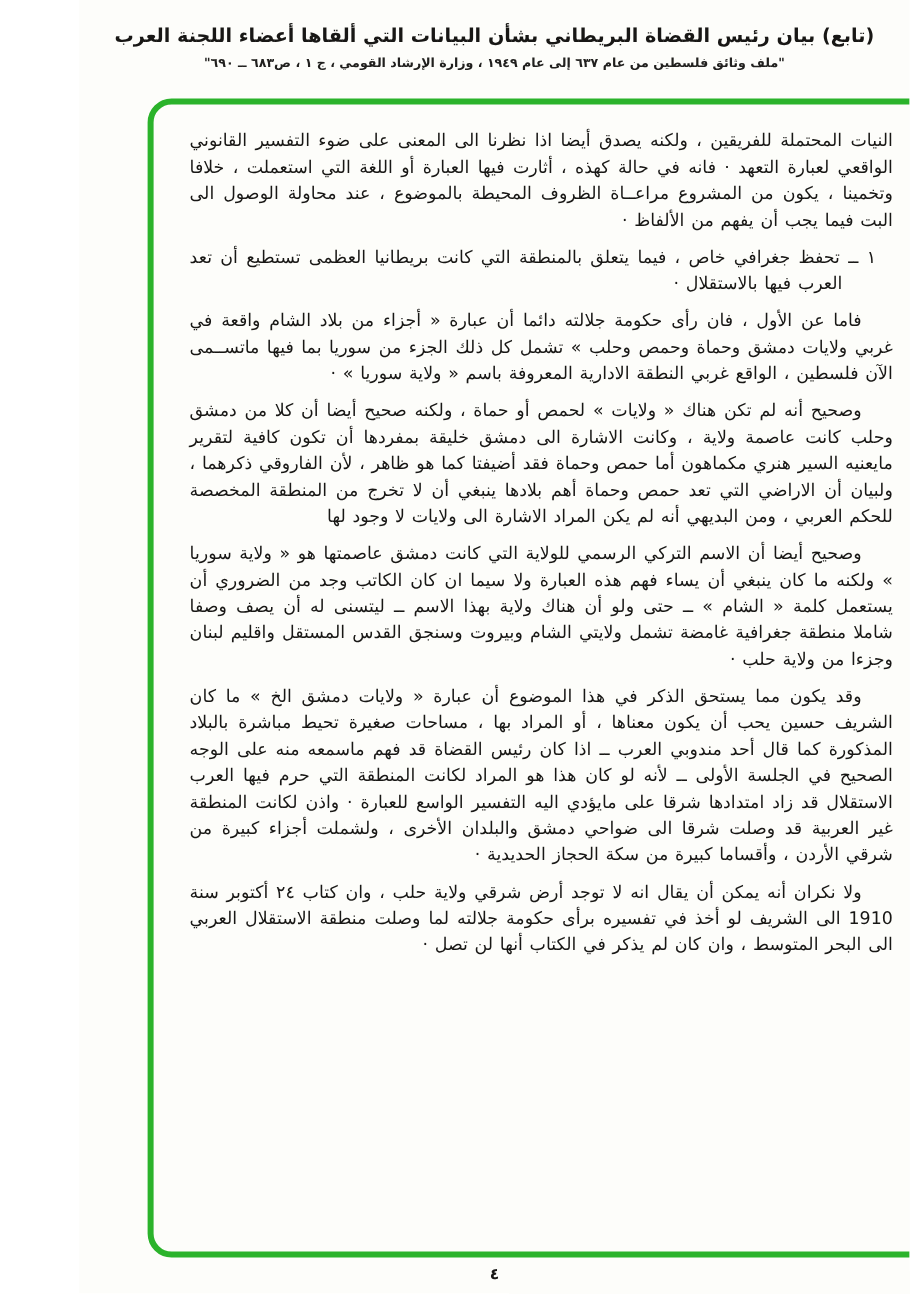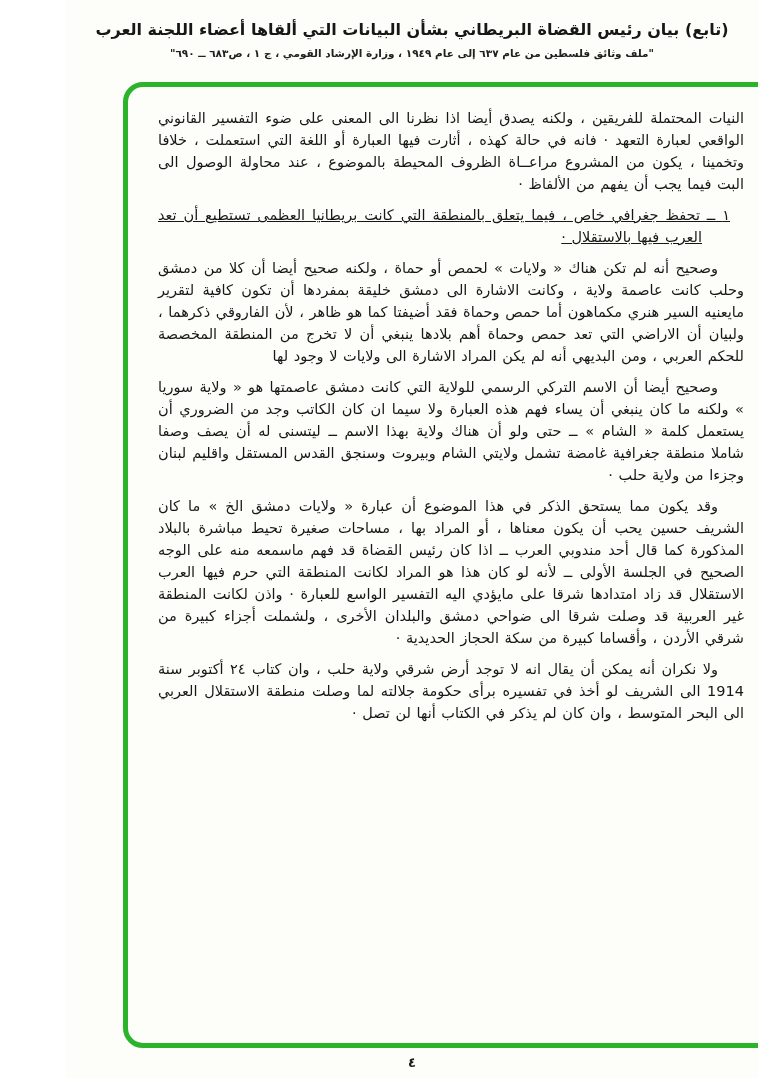--- a/index.html
+++ b/index.html
@@ -55,21 +55,21 @@
     margin: 0 0 9px 0;
     text-indent: 26px;
     word-spacing: 1px;
   }
   .content p.flush { text-indent: 0; }
   .content p.list {
     text-indent: -28px;
     padding-right: 42px;
     margin-bottom: 9px;
   }
-  .content p.gap-before { margin-top: 4px; text-decoration: underline; }
+  .content p.gap-before { margin-top: 4px; }
   .page-num {
     position: absolute;
     bottom: 8px;
     left: 0;
     width: 100%;
     text-align: center;
     font-size: 13px;
     font-weight: bold;
     color: #181715;
   }
@@ -81,22 +81,23 @@
 
   <div class="header">
     <div class="title">(تابع) بيان رئيس القضاة البريطاني بشأن البيانات التي ألقاها أعضاء اللجنة العرب</div>
     <div class="source">"ملف وثائق فلسطين من عام ٦٣٧ إلى عام ١٩٤٩ ، وزارة الإرشاد القومي ، ج ١ ، ص٦٨٣ ــ ٦٩٠"</div>
   </div>
 
   <div class="frame" style="border-color: rgb(43, 179, 43);">
     <div class="content">
       <p class="flush">النيات المحتملة للفريقين ، ولكنه يصدق أيضا اذا نظرنا الى المعنى على ضوء التفسير القانوني الواقعي لعبارة التعهد · فانه في حالة كهذه ، أثارت فيها العبارة أو اللغة التي استعملت ، خلافا وتخمينا ، يكون من المشروع مراعــاة الظروف المحيطة بالموضوع ، عند محاولة الوصول الى البت فيما يجب أن يفهم من الألفاظ ·</p>
       <p class="list gap-before">١ ــ تحفظ جغرافي خاص ، فيما يتعلق بالمنطقة التي كانت بريطانيا العظمى تستطيع أن تعد العرب فيها بالاستقلال ·</p>
+      <p class="gap-before">فاما عن الأول ، فان رأى حكومة جلالته دائما أن عبارة « أجزاء من بلاد الشام واقعة في غربي ولايات دمشق وحماة وحمص وحلب » تشمل كل ذلك الجزء من سوريا بما فيها ماتســمى الآن فلسطين ، الواقع غربي النطقة الادارية المعروفة باسم « ولاية سوريا » ·</p>
       <p>وصحيح أنه لم تكن هناك « ولايات » لحمص أو حماة ، ولكنه صحيح أيضا أن كلا من دمشق وحلب كانت عاصمة ولاية ، وكانت الاشارة الى دمشق خليقة بمفردها أن تكون كافية لتقرير مايعنيه السير هنري مكماهون أما حمص وحماة فقد أضيفتا كما هو ظاهر ، لأن الفاروقي ذكرهما ، ولبيان أن الاراضي التي تعد حمص وحماة أهم بلادها ينبغي أن لا تخرج من المنطقة المخصصة للحكم العربي ، ومن البديهي أنه لم يكن المراد الاشارة الى ولايات لا وجود لها</p>
       <p>وصحيح أيضا أن الاسم التركي الرسمي للولاية التي كانت دمشق عاصمتها هو « ولاية سوريا » ولكنه ما كان ينبغي أن يساء فهم هذه العبارة ولا سيما ان كان الكاتب وجد من الضروري أن يستعمل كلمة « الشام » ــ حتى ولو أن هناك ولاية بهذا الاسم ــ ليتسنى له أن يصف وصفا شاملا منطقة جغرافية غامضة تشمل ولايتي الشام وبيروت وسنجق القدس المستقل واقليم لبنان وجزءا من ولاية حلب ·</p>
       <p>وقد يكون مما يستحق الذكر في هذا الموضوع أن عبارة « ولايات دمشق الخ » ما كان الشريف حسين يحب أن يكون معناها ، أو المراد بها ، مساحات صغيرة تحيط مباشرة بالبلاد المذكورة كما قال أحد مندوبي العرب ــ اذا كان رئيس القضاة قد فهم ماسمعه منه على الوجه الصحيح في الجلسة الأولى ــ لأنه لو كان هذا هو المراد لكانت المنطقة التي حرم فيها العرب الاستقلال قد زاد امتدادها شرقا على مايؤدي اليه التفسير الواسع للعبارة · واذن لكانت المنطقة غير العربية قد وصلت شرقا الى ضواحي دمشق والبلدان الأخرى ، ولشملت أجزاء كبيرة من شرقي الأردن ، وأقساما كبيرة من سكة الحجاز الحديدية ·</p>
-      <p>ولا نكران أنه يمكن أن يقال انه لا توجد أرض شرقي ولاية حلب ، وان كتاب ٢٤ أكتوبر سنة 1914 الى الشريف لو أخذ في تفسيره برأى حكومة جلالته لما وصلت منطقة الاستقلال العربي الى البحر المتوسط ، وان كان لم يذكر في الكتاب أنها لن تصل ·</p>
+      <p>ولا نكران أنه يمكن أن يقال انه لا توجد أرض شرقي ولاية حلب ، وان كتاب ٢٤ أكتوبر سنة 1910 الى الشريف لو أخذ في تفسيره برأى حكومة جلالته لما وصلت منطقة الاستقلال العربي الى البحر المتوسط ، وان كان لم يذكر في الكتاب أنها لن تصل ·</p>
     </div>
   </div>
 
   <div class="page-num">٤</div>
 
 </div>
 
 </body></html>

